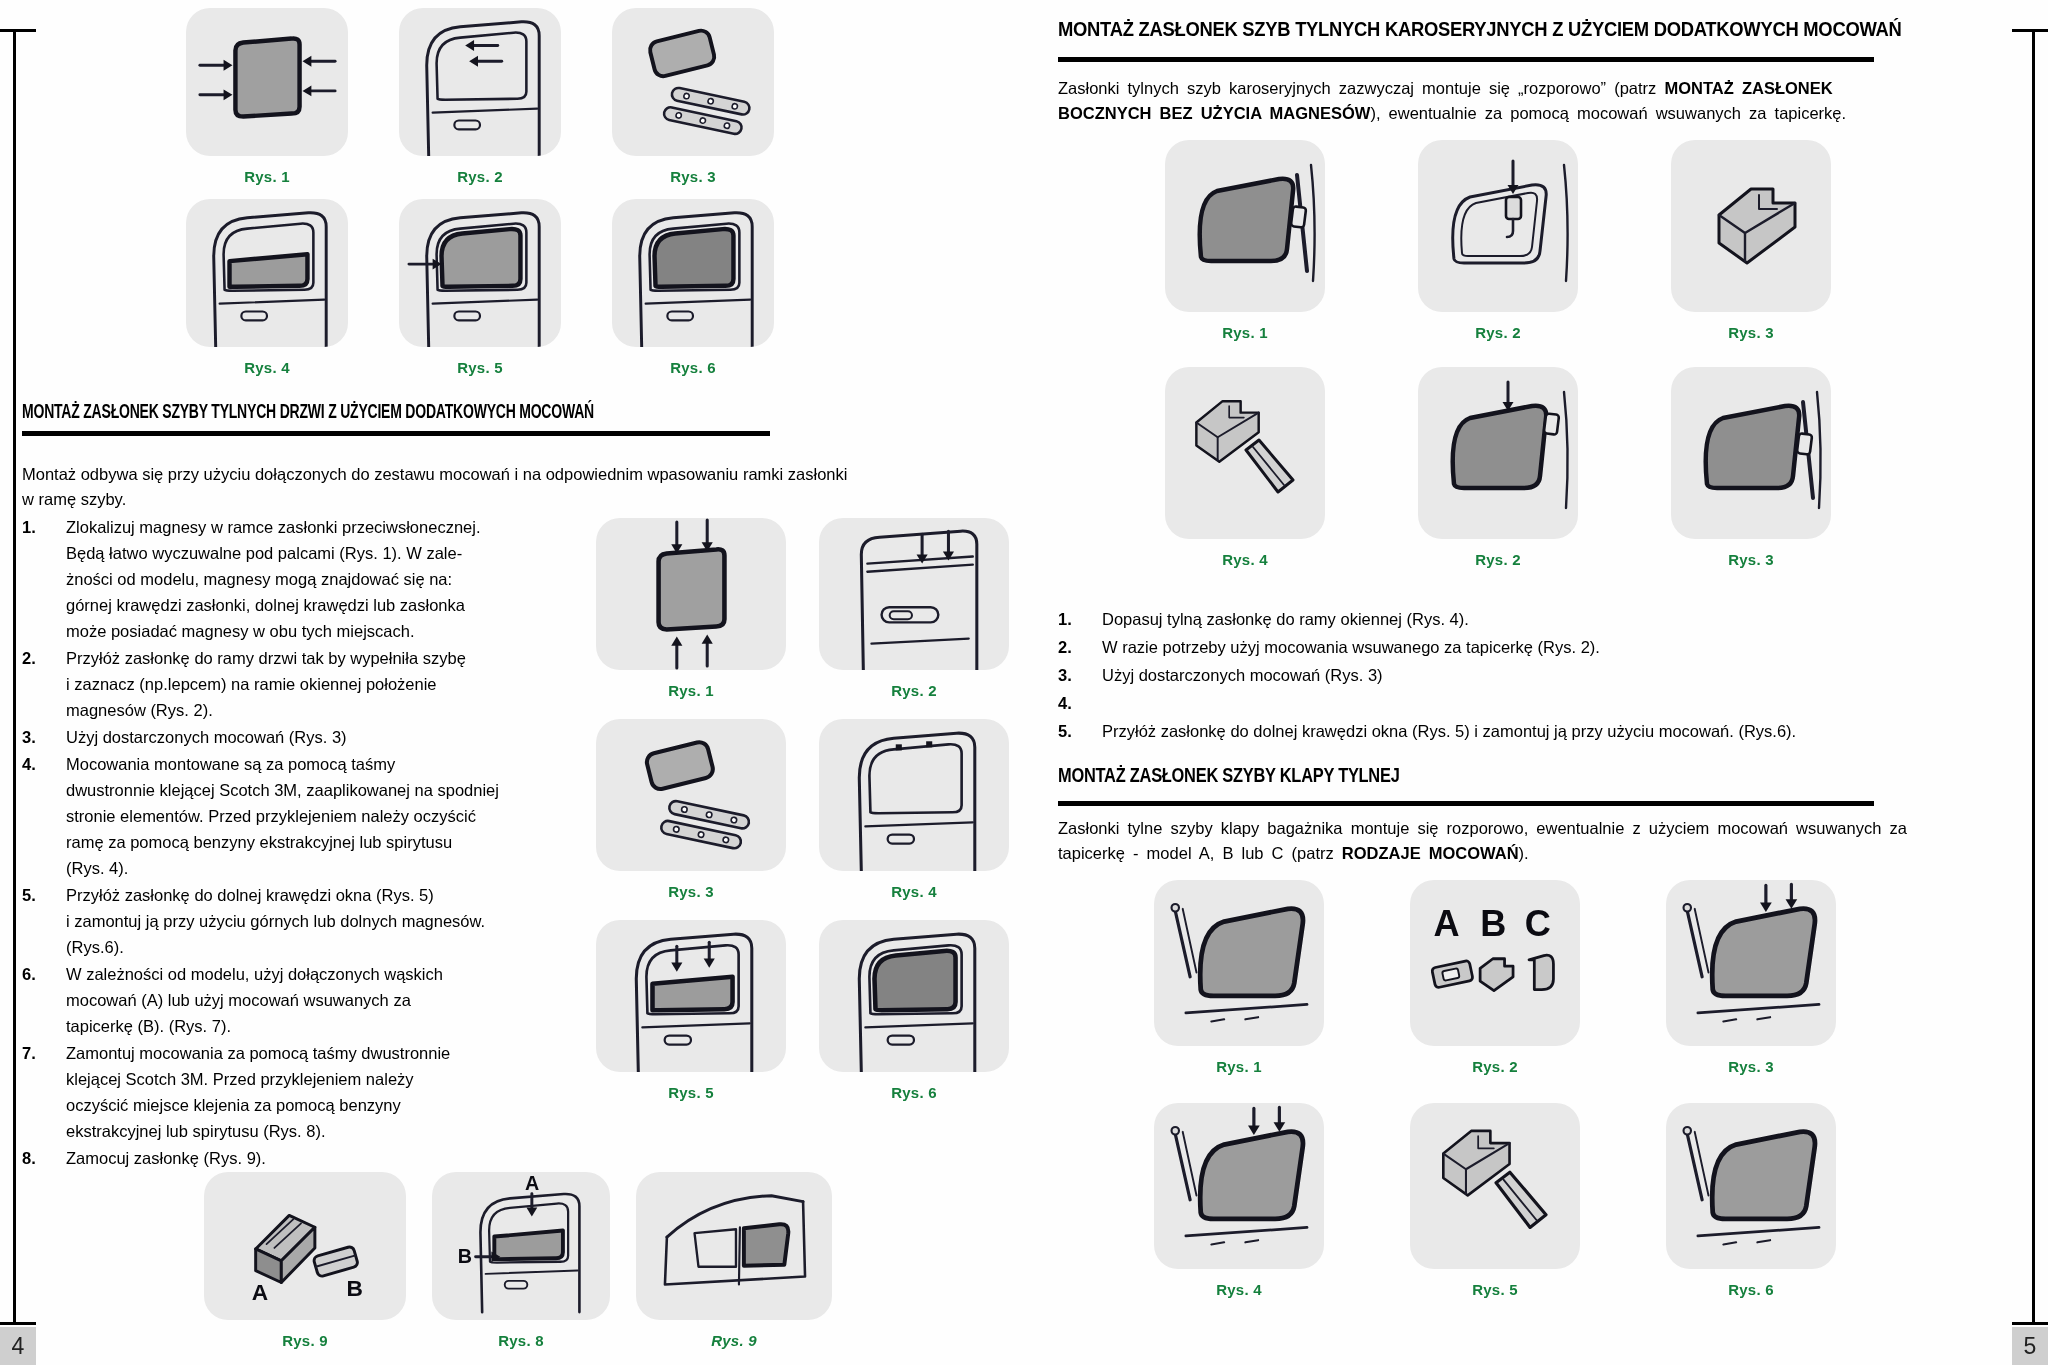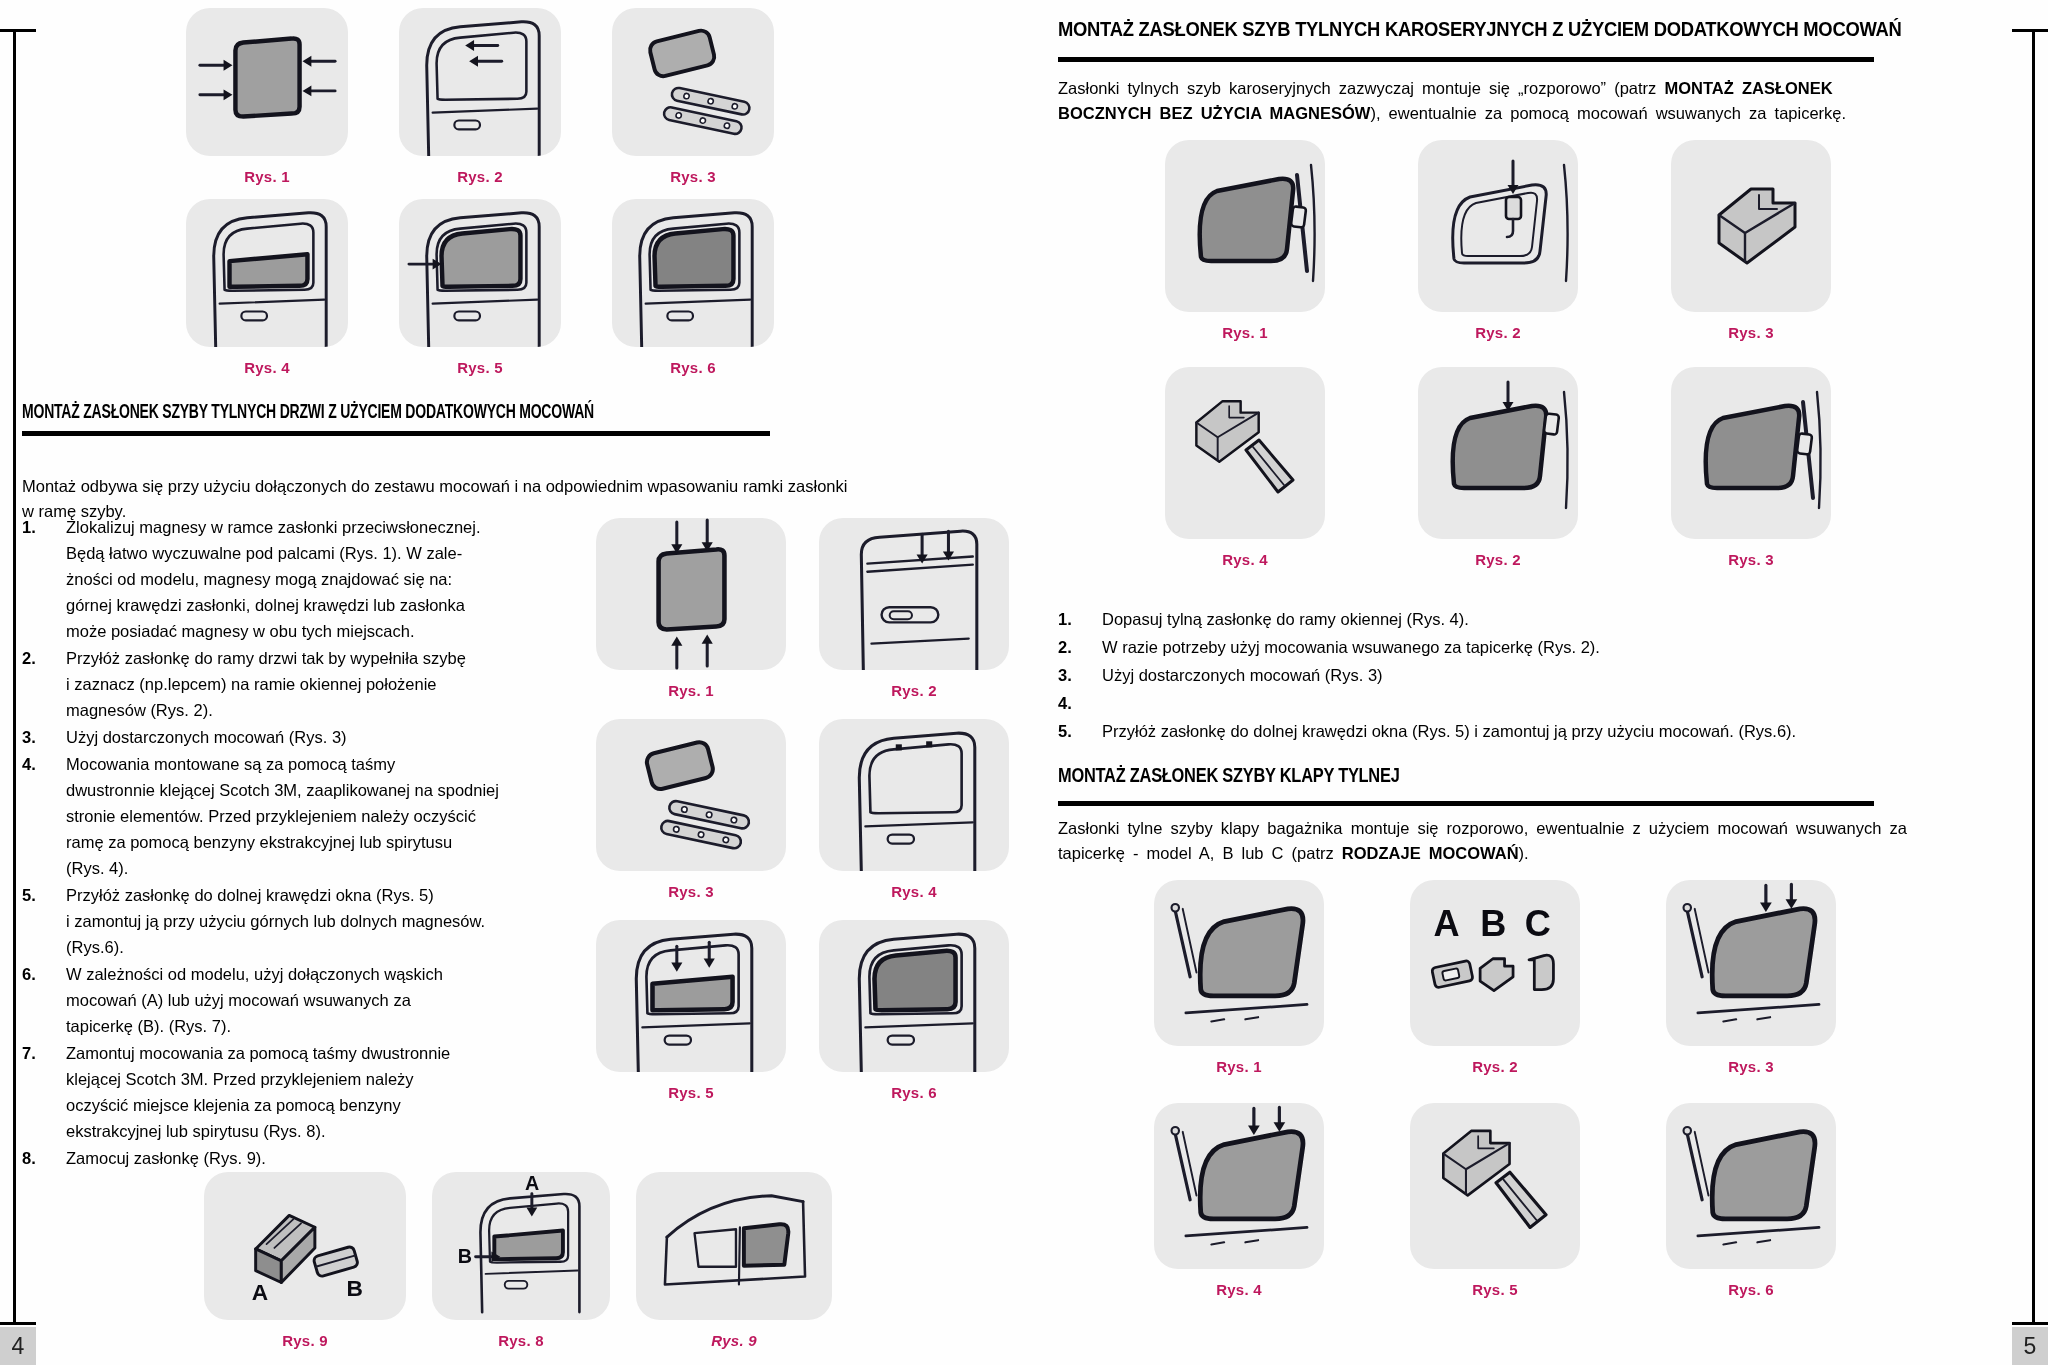--- a/index.html
+++ b/index.html
@@ -30,36 +30,36 @@
   .steps .n{flex:0 0 44px;font-weight:700;font-size:16.5px;line-height:26px;}
   .steps .t{font-size:16.5px;line-height:26px;white-space:pre-line;}
 
   
   .fig-grid{position:absolute;display:grid;}
   .fig-row{position:absolute;display:flex;align-items:flex-start;}
   figure.fig{margin:0;display:flex;flex-direction:column;align-items:center;}
   .tile{background:#e9e9e9;border-radius:24px;width:100%;overflow:hidden;
         display:flex;align-items:center;justify-content:center;}
   .tile svg{width:100%;height:100%;display:block;}
-  figcaption.figlab{margin-top:12px;font-size:15px;font-weight:600;letter-spacing:0.2px;color:#be185d;}
+  figcaption.figlab{margin-top:12px;font-size:15px;font-weight:600;letter-spacing:0.2px;color:#15803d;}
 
   .lp-top{left:186px;top:8px;grid-template-columns:repeat(3,162px);column-gap:51px;row-gap:14px;}
   .lp-top .tile{height:148px;}
   .lp-mid{left:596px;top:518px;grid-template-columns:repeat(2,190px);column-gap:33px;row-gap:20px;}
   .lp-mid .tile{height:152px;}
   .lp-bottom{left:204px;top:1172px;gap:26px;}
   .lp-bottom .tile{height:148px;}
   .rp-g1{left:1165px;top:140px;grid-template-columns:repeat(3,160px);column-gap:93px;row-gap:26px;}
   .rp-g1 .tile{height:172px;}
   .rp-g2{left:1154px;top:880px;grid-template-columns:repeat(3,170px);column-gap:86px;row-gap:28px;}
   .rp-g2 .tile{height:166px;}
 
   .lp-hd{left:22px;top:400px;transform:scaleX(0.70);}
   .lp-rule{left:22px;top:431px;width:748px;}
-  .lp-intro{left:22px;top:474px;width:1000px;}
+  .lp-intro{left:22px;top:462px;width:1000px;}
   .lp-steps{left:22px;top:514px;width:578px;}
 
   .rp-hd1{left:1058px;top:18px;transform:scaleX(0.92);}
   .rp-rule1{left:1058px;top:57px;width:816px;}
   .rp-para1{left:1058px;top:76px;width:988px;word-spacing:3.5px;}
   .rp-steps{left:1058px;top:606px;width:990px;}
   .rp-steps .t{line-height:27px;}
   .rp-steps .n{line-height:27px;}
   .rp-hd2{left:1058px;top:764px;transform:scaleX(0.82);}
   .rp-rule2{left:1058px;top:801px;width:816px;}

